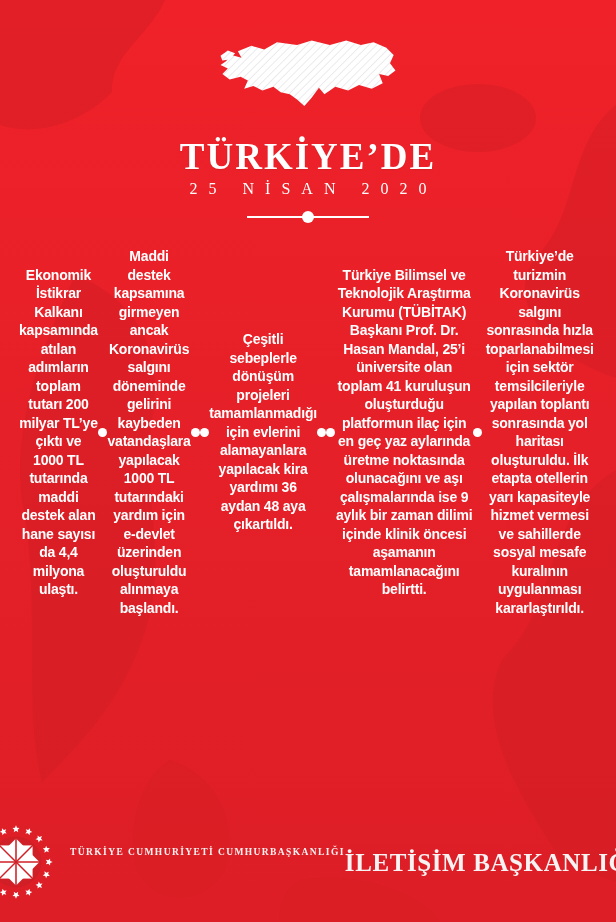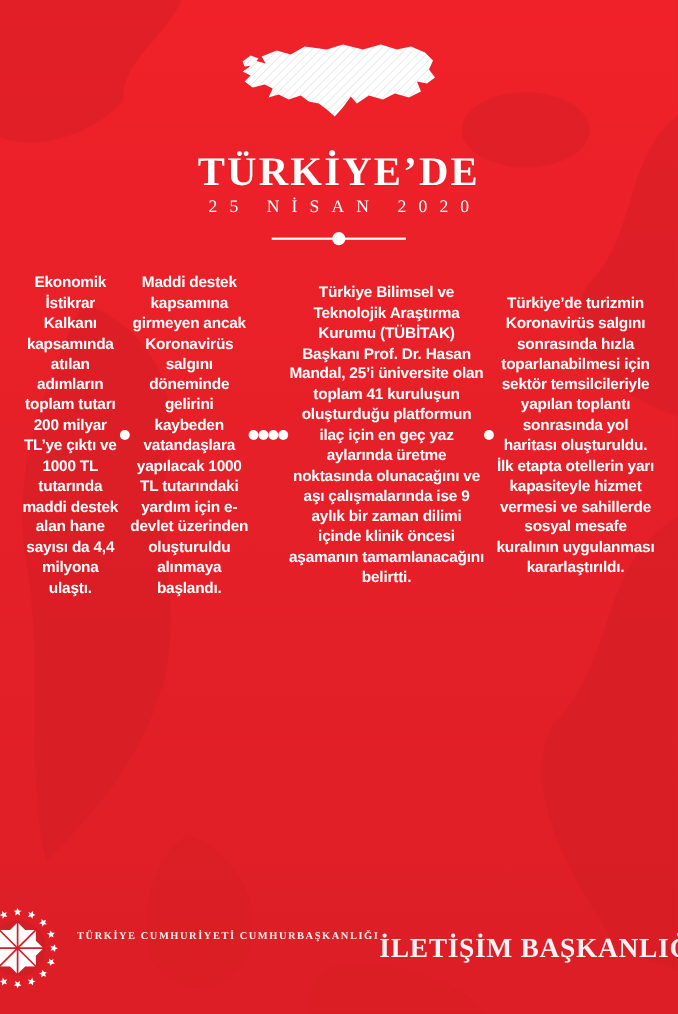--- a/index.html
+++ b/index.html
@@ -117,20 +117,21 @@
       <div class="line"></div>
       <div class="dot"></div>
     </div>
 
     <div class="content">
       <p>Ekonomik İstikrar Kalkanı kapsamında atılan adımların toplam tutarı 200 milyar TL’ye çıktı ve 1000 TL tutarında maddi destek alan hane sayısı da 4,4 milyona ulaştı.</p>
       <div class="sep-dot"></div>
       <p>Maddi destek kapsamına girmeyen ancak Koronavirüs salgını döneminde gelirini kaybeden vatandaşlara yapılacak 1000 TL tutarındaki yardım için e-devlet üzerinden oluşturuldu alınmaya başlandı.</p>
       <div class="sep-dot"></div>
       <div class="sep-dot"></div>
+      <p>Çeşitli sebeplerle dönüşüm projeleri tamamlanmadığı için evlerini alamayanlara yapılacak kira yardımı 36 aydan 48 aya çıkartıldı.</p>
       <div class="sep-dot"></div>
       <div class="sep-dot"></div>
       <p>Türkiye Bilimsel ve Teknolojik Araştırma Kurumu (TÜBİTAK) Başkanı Prof. Dr. Hasan Mandal, 25’i üniversite olan toplam 41 kuruluşun oluşturduğu platformun ilaç için en geç yaz aylarında üretme noktasında olunacağını ve aşı çalışmalarında ise 9 aylık bir zaman dilimi içinde klinik öncesi aşamanın tamamlanacağını belirtti.</p>
       <div class="sep-dot"></div>
       <p>Türkiye’de turizmin Koronavirüs salgını sonrasında hızla toparlanabilmesi için sektör temsilcileriyle yapılan toplantı sonrasında yol haritası oluşturuldu. İlk etapta otellerin yarı kapasiteyle hizmet vermesi ve sahillerde sosyal mesafe kuralının uygulanması kararlaştırıldı.</p>
     </div>
 
   </div>
 
   <div class="footer">

